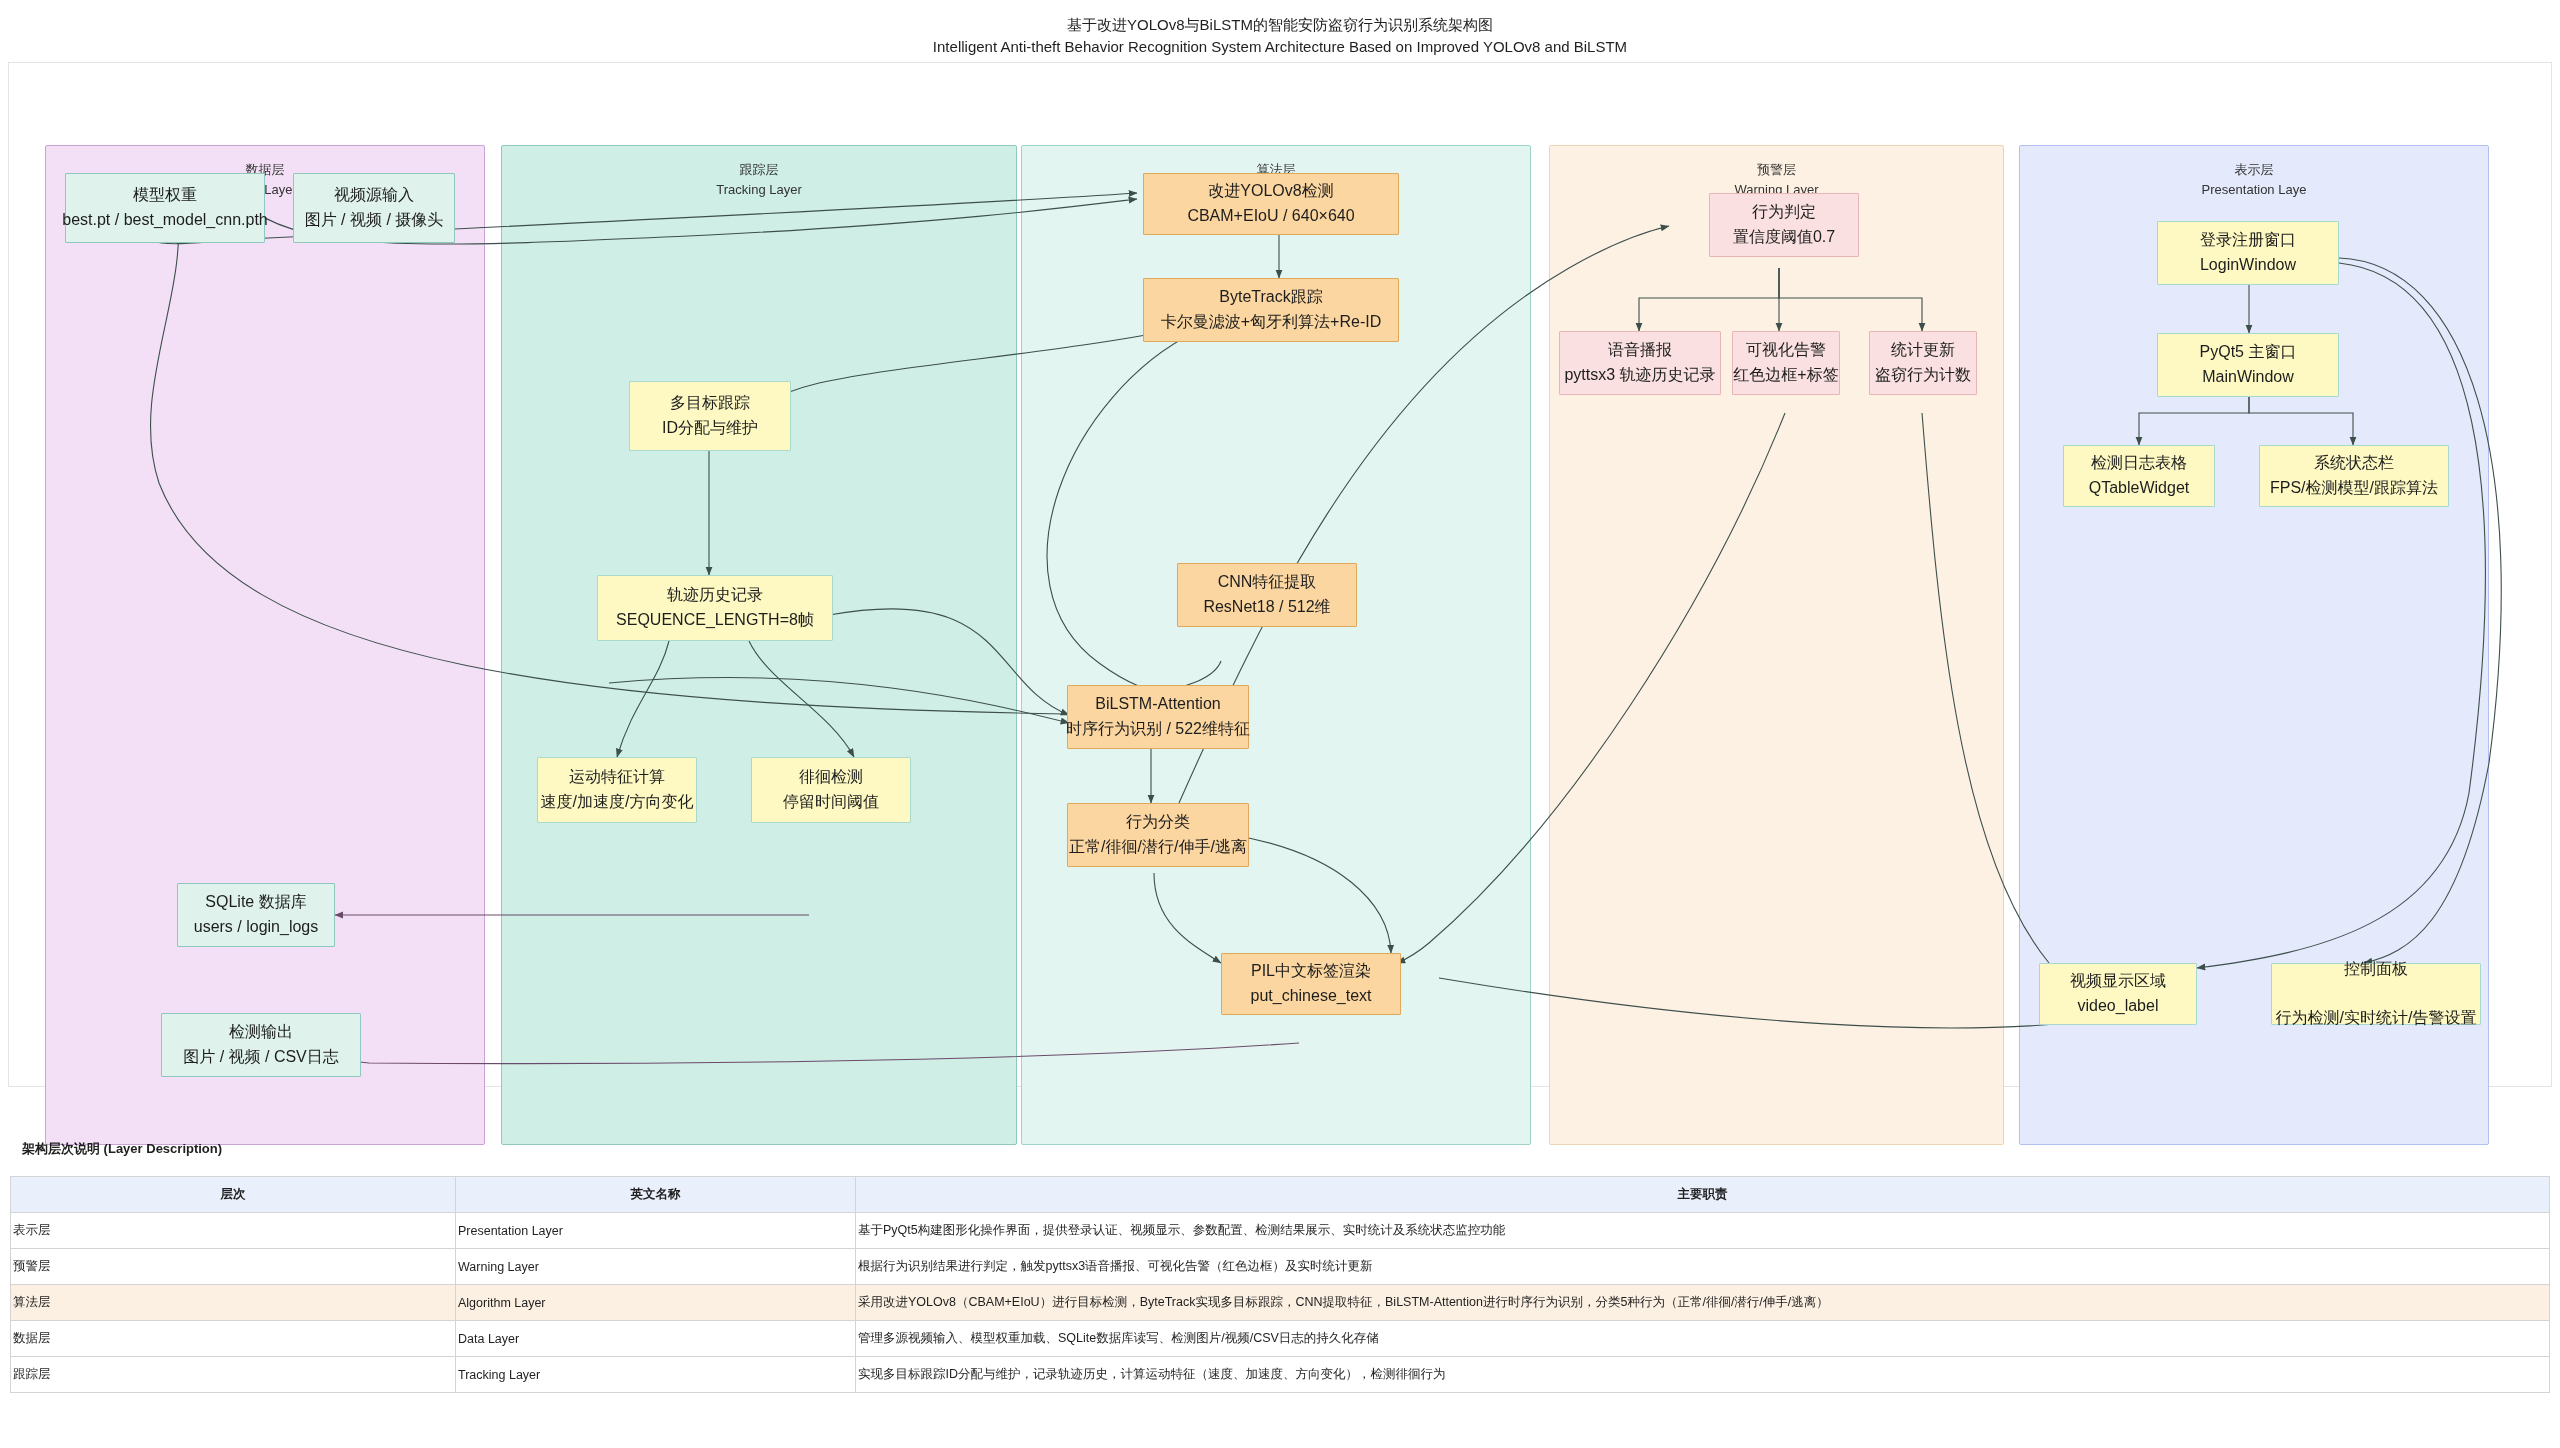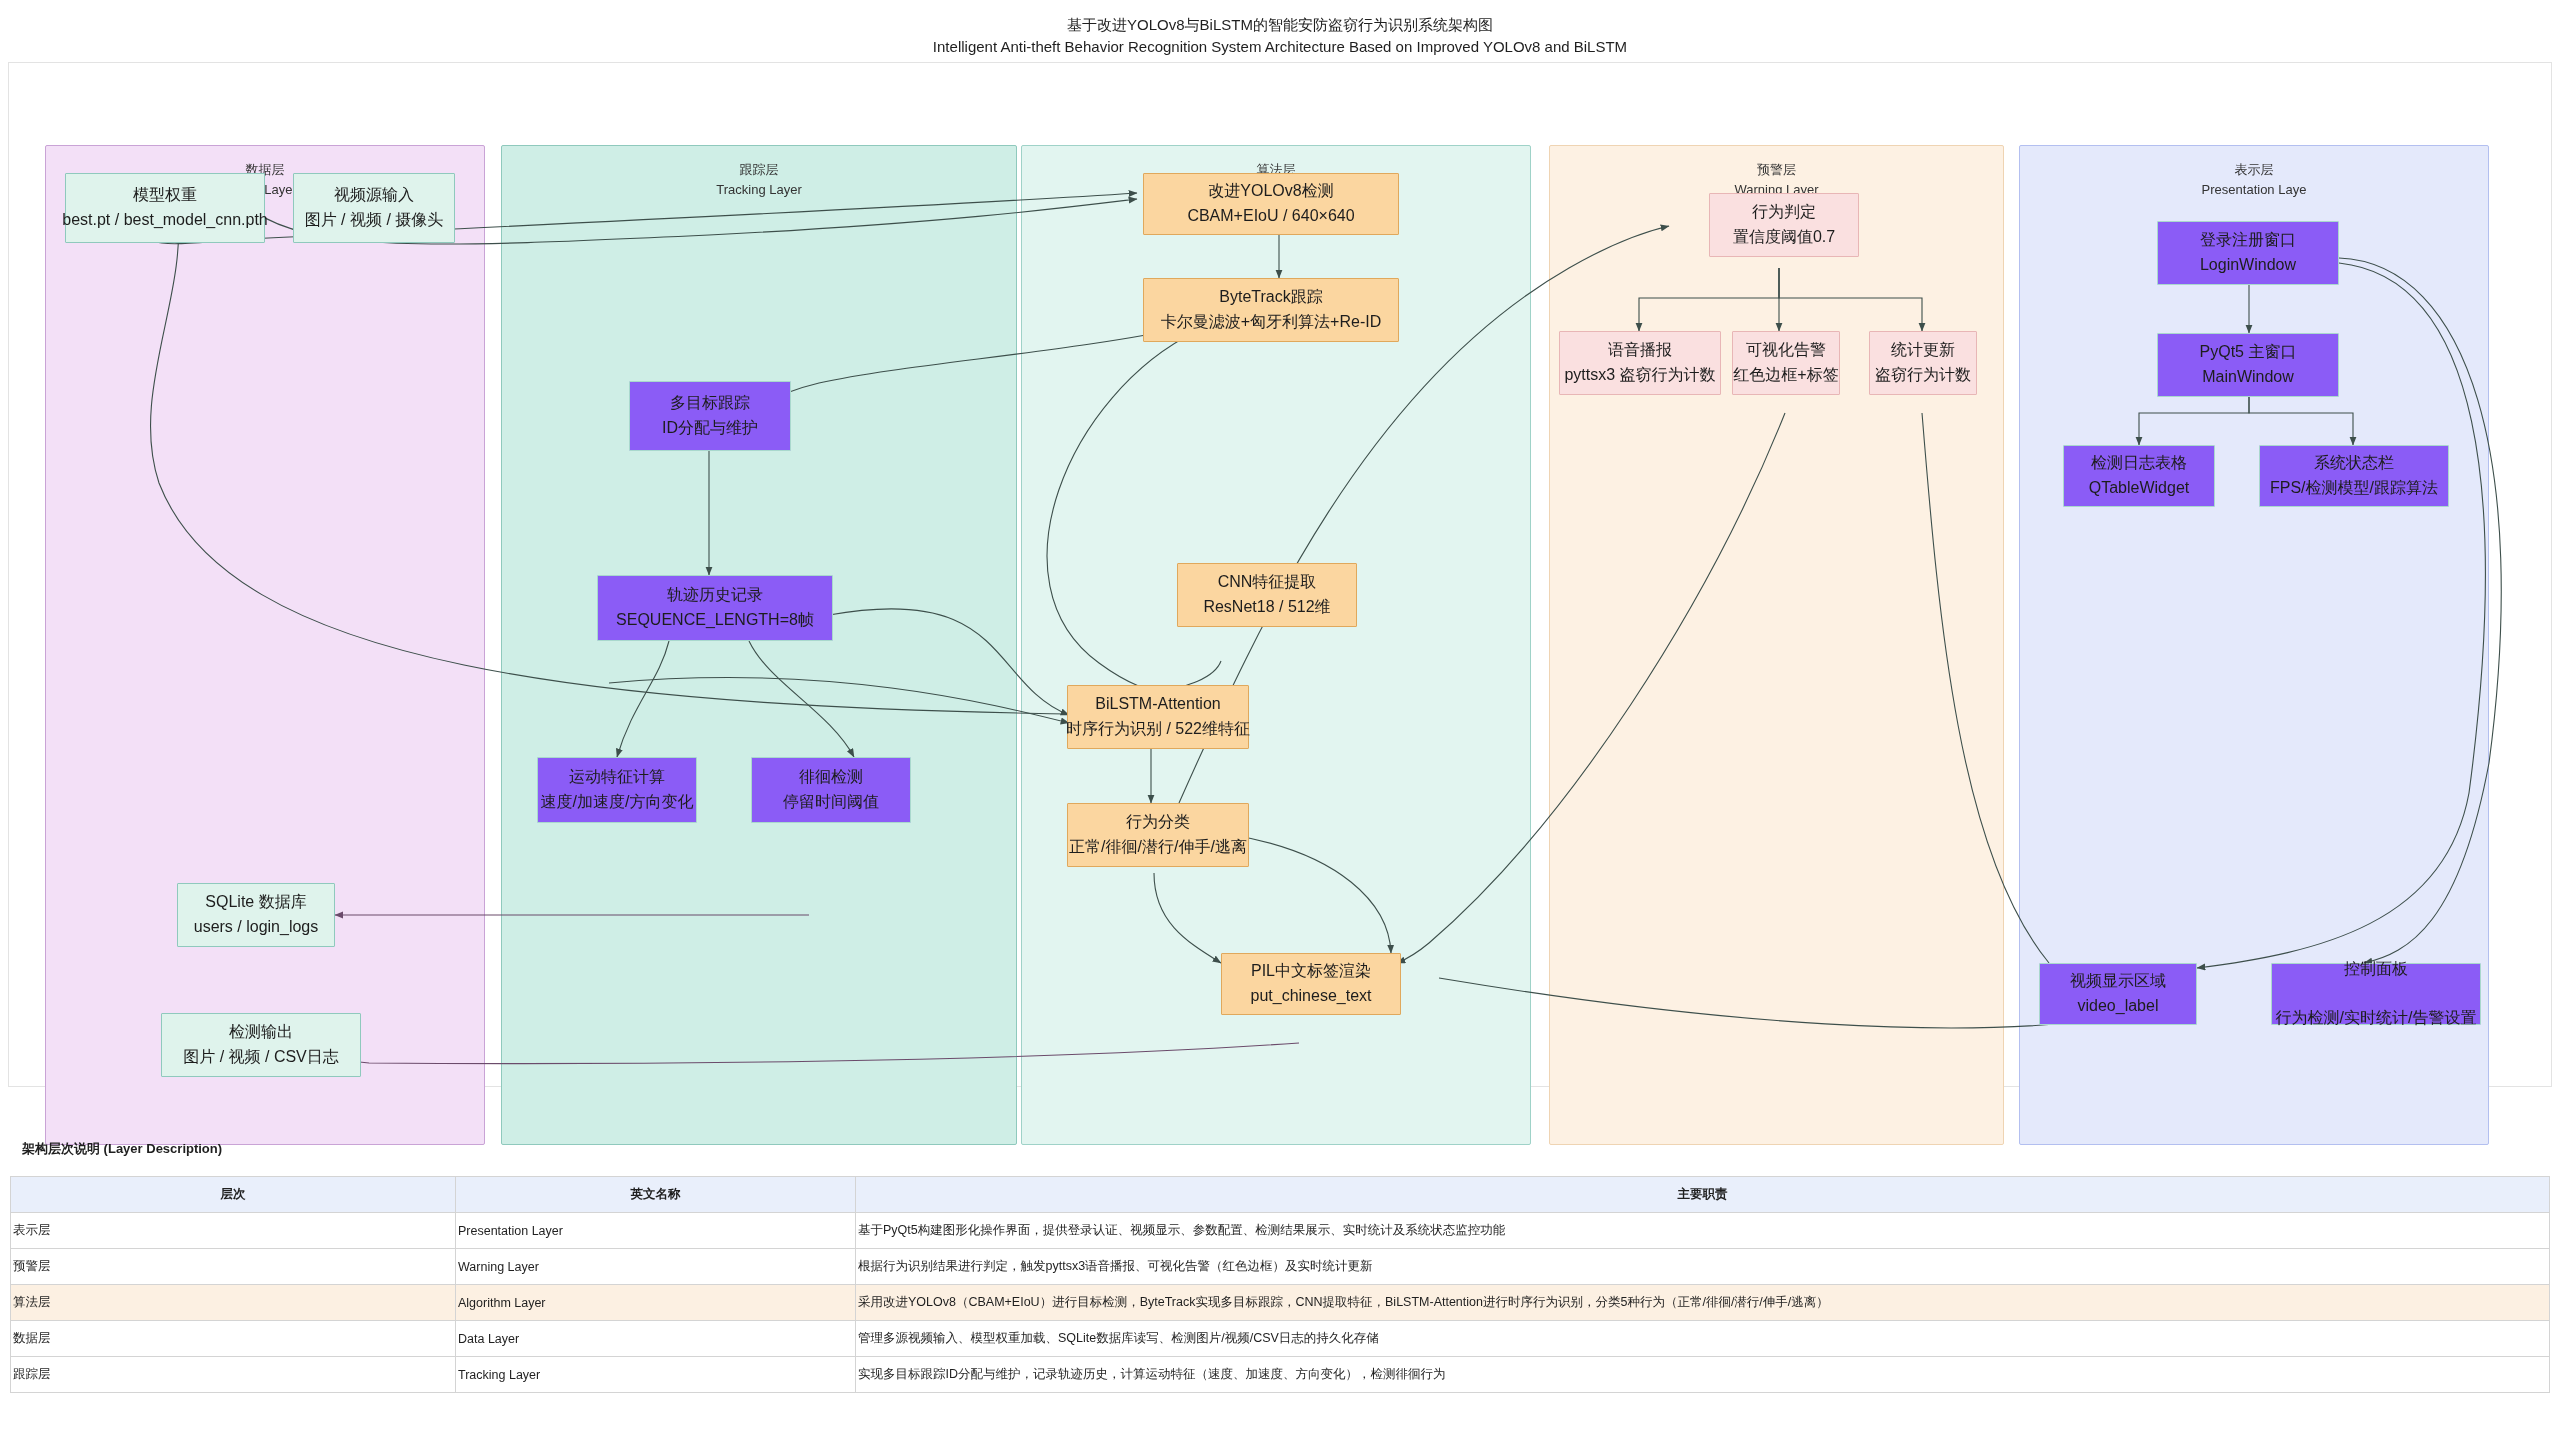--- a/index.html
+++ b/index.html
@@ -70,21 +70,21 @@
     font-size: 16px;
     line-height: 1.55;
     color: #1d1d1d;
     padding: 4px 6px;
     border-radius: 1px;
     z-index: 4;
   }
   .node .l1, .node .l2 { display: block; white-space: nowrap; }
 
   .n-mint   { background: #dff3ec; border: 1px solid #8fc9bd; }
-  .n-mintw  { background: #8b5cf6; border: 1px solid #a9d8cd; }
+  .n-mintw  { background: #fef9c3; border: 1px solid #a9d8cd; }
   .n-orange { background: #fbd6a0; border: 1px solid #e0a85c; }
   .n-pink   { background: #fae0e0; border: 1px solid #e8b6b6; }
 
   
   .edges {
     position: absolute;
     left: 0; top: 0;
     width: 2544px; height: 1025px;
     z-index: 2;
     pointer-events: none;
@@ -299,21 +299,21 @@
       <span class="l1">PIL中文标签渲染</span>
       <span class="l2">put_chinese_text</span>
     </div>
 
     <div class="node n-pink" style="left:1700px; top:130px; width:150px; height:64px;">
       <span class="l1">行为判定</span>
       <span class="l2">置信度阈值0.7</span>
     </div>
     <div class="node n-pink" style="left:1550px; top:268px; width:162px; height:64px;">
       <span class="l1">语音播报</span>
-      <span class="l2">pyttsx3 盗窃行为计数</span>
+      <span class="l2">pyttsx3 轨迹历史记录</span>
     </div>
     <div class="node n-pink" style="left:1723px; top:268px; width:108px; height:64px;">
       <span class="l1">可视化告警</span>
       <span class="l2">红色边框+标签</span>
     </div>
     <div class="node n-pink" style="left:1860px; top:268px; width:108px; height:64px;">
       <span class="l1">统计更新</span>
       <span class="l2">盗窃行为计数</span>
     </div>
 

